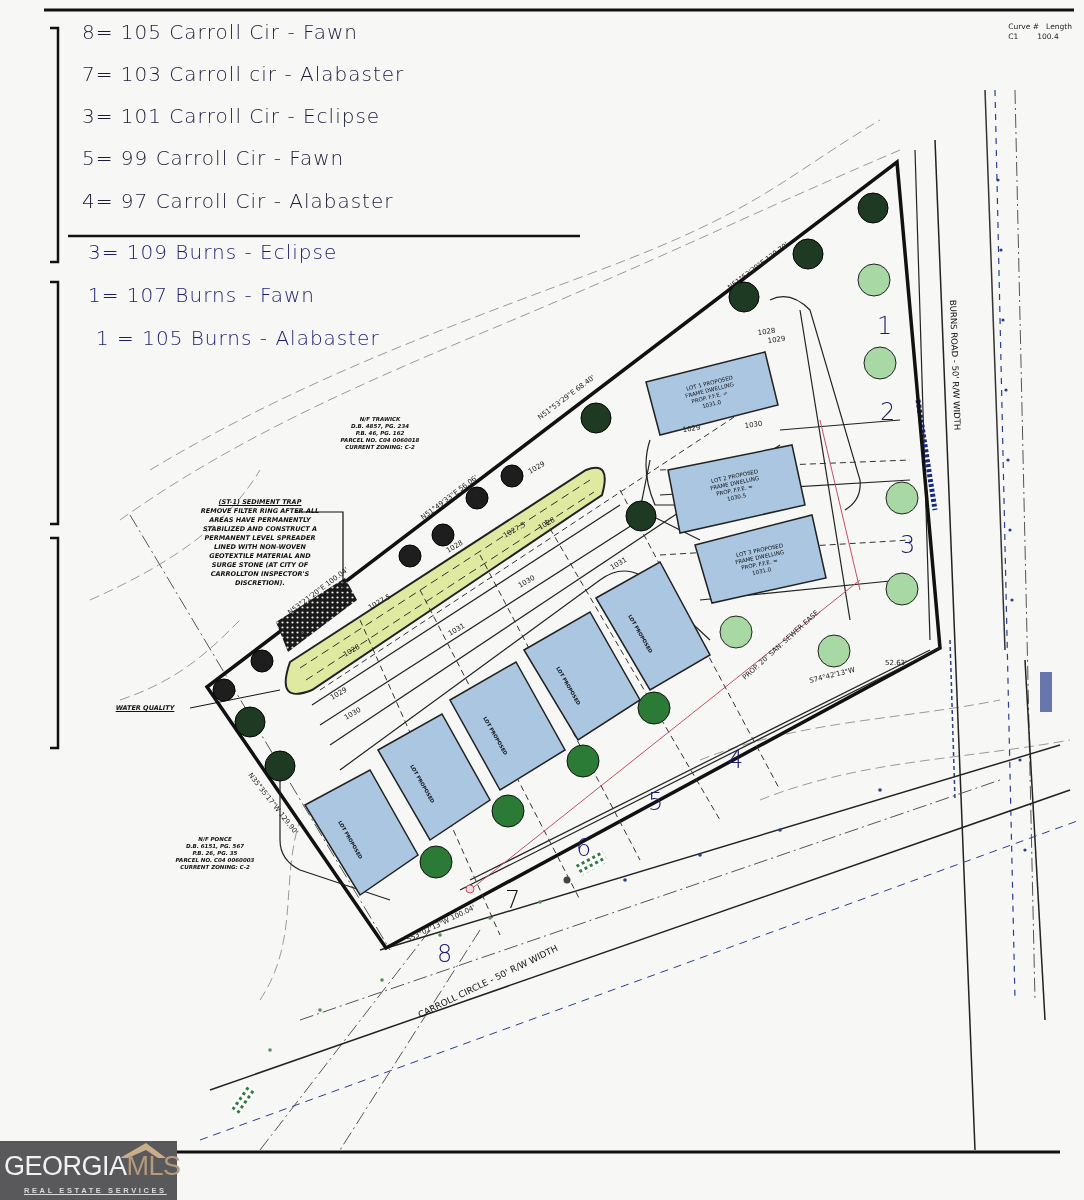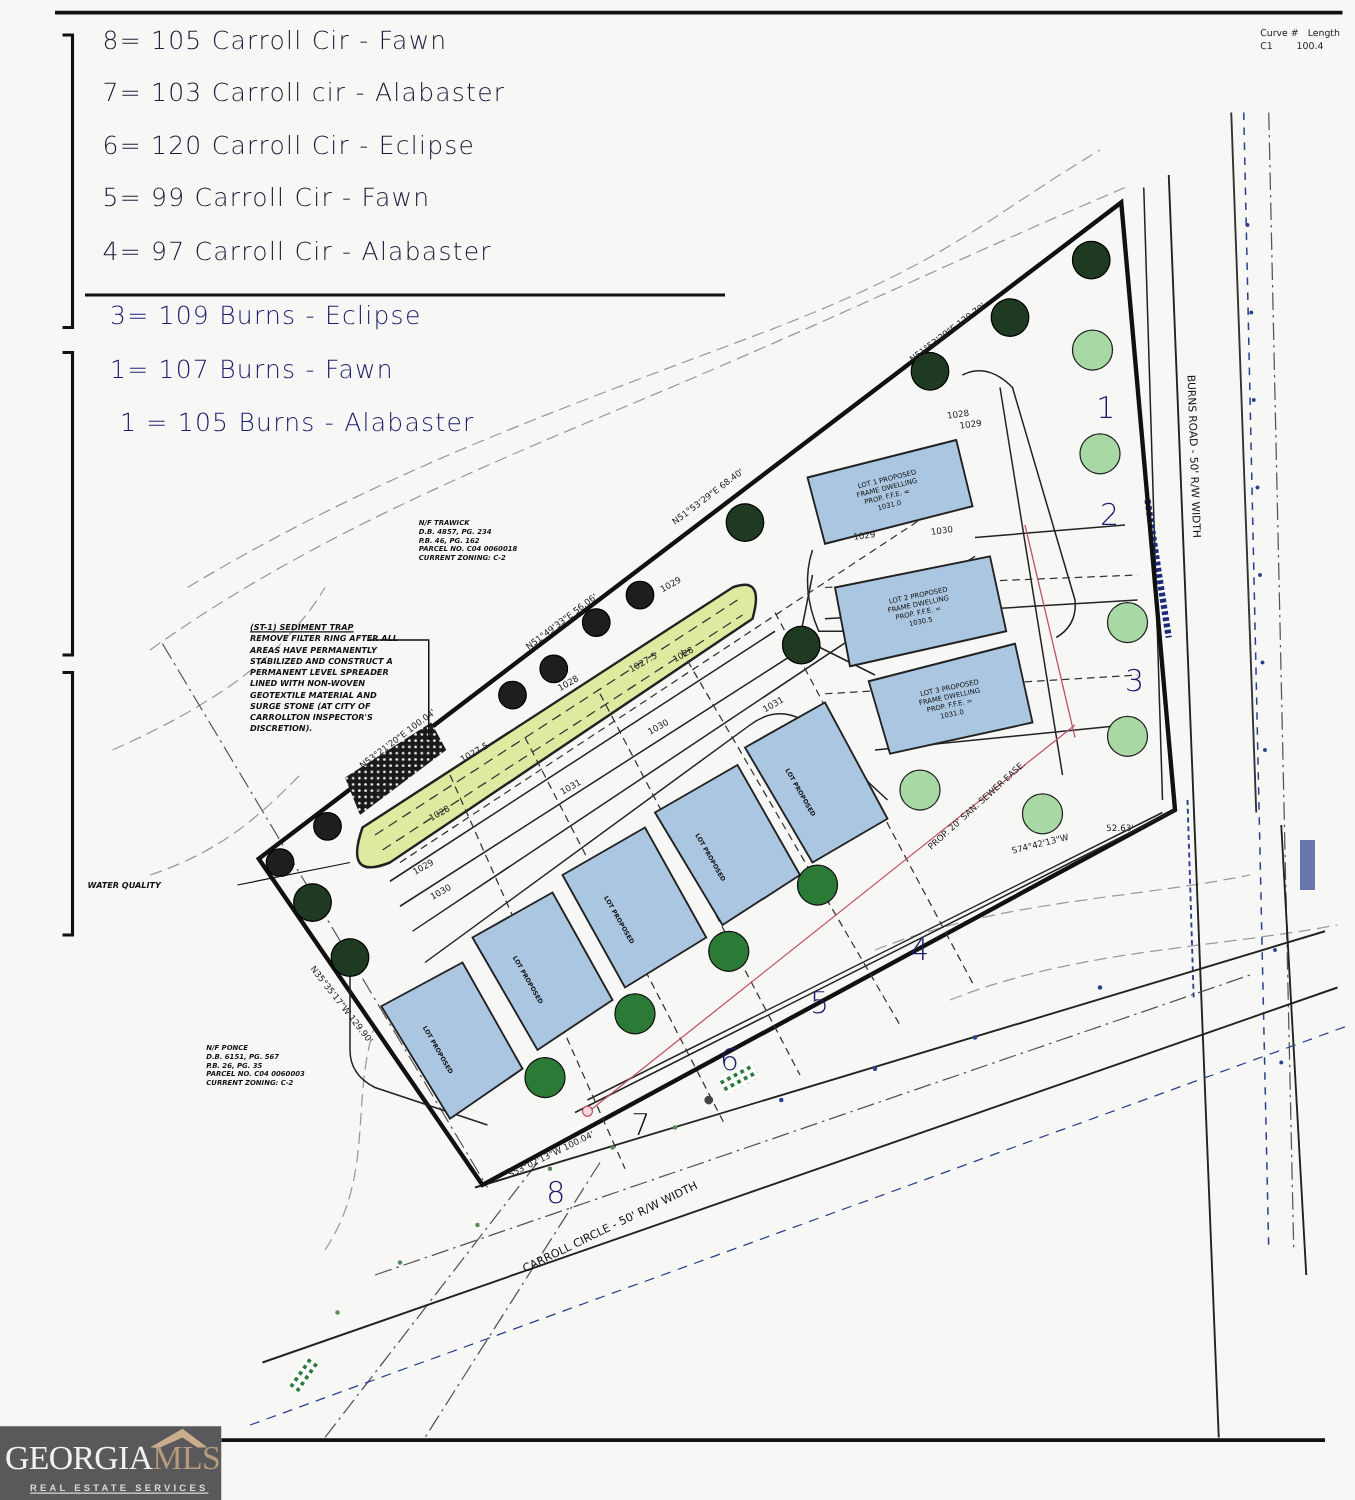--- a/index.html
+++ b/index.html
@@ -2,24 +2,24 @@
 <html><head>
 <meta charset="utf-8">
 <style>
   html,body{margin:0;padding:0;background:#f6f6f4;}
   body{width:1084px;height:1200px;position:relative;overflow:hidden;font-family:"DejaVu Sans",sans-serif;}
   .sheet{position:absolute;left:0;top:0;width:1084px;height:1200px;background:#f7f7f5;}
   .hand{position:absolute;font-family:"DejaVu Sans",sans-serif;font-weight:300;color:#1a1a40;letter-spacing:1px;white-space:nowrap;}
   .legend-row{position:absolute;left:58px;font-size:20px;color:#1b1b3a;}
   .legend-row.b{color:#1c1c6e;}
   svg text{font-family:"DejaVu Sans",sans-serif;}
-  .small-note{position:absolute;font-size:6.5px;font-weight:bold;font-style:italic;line-height:9px;color:#111;text-transform:uppercase;}
+  .small-note{position:absolute;font-size:6.5px;font-weight:bold;font-style:italic;text-align:center;line-height:9px;color:#111;text-transform:uppercase;}
   .curve-hdr{position:absolute;right:12px;top:22px;font-size:7.5px;color:#222;line-height:10px;}
   .logo{position:absolute;left:0;top:1141px;width:177px;height:59px;background:#59595b;}
-  .logo .t1{position:absolute;left:4px;top:10px;font-size:27px;letter-spacing:-0.5px;color:#f1f1f1;font-family:Liberation Serif, serif;}
+  .logo .t1{position:absolute;left:4px;top:10px;font-size:27px;letter-spacing:-0.5px;color:#f1f1f1;font-family:Liberation Sans, sans-serif;}
   .logo .t1 span{color:#b59a7c;}
   .logo .t2{position:absolute;left:24px;top:45px;font-size:7.5px;letter-spacing:2.6px;color:#d9d9d9;font-family:"Liberation Sans",sans-serif;font-weight:bold;text-decoration:underline;}
 </style>
 </head>
 <body>
 
 <div class="sheet">
 
   <svg width="1084" height="1200" style="position:absolute;left:0;top:0">
     <defs>
@@ -259,39 +259,39 @@
     </g>
 
     <path d="M295,512 L343,512 L343,592" fill="none" stroke="#111" stroke-width="1.2"></path>
 
     <line x1="190" y1="708" x2="280" y2="690" stroke="#111" stroke-width="1"></line>
   </svg>
 
   <div>
     <div class="legend-row hand" style="top:20px;left:82px">8= 105 Carroll Cir - Fawn</div>
     <div class="legend-row hand" style="top:62px;left:82px">7= 103 Carroll cir - Alabaster</div>
-    <div class="legend-row hand" style="top:104px;left:82px">6= 120 Carroll Cir - Eclipse</div>
+    <div class="legend-row hand" style="top:104px;left:82px">3= 101 Carroll Cir - Eclipse</div>
     <div class="legend-row hand" style="top:146px;left:82px">5= 99 Carroll Cir - Fawn</div>
     <div class="legend-row hand" style="top:189px;left:82px">4= 97 Carroll Cir - Alabaster</div>
     <div class="legend-row hand b" style="top:240px;left:88px">3= 109 Burns - Eclipse</div>
     <div class="legend-row hand b" style="top:283px;left:88px">1= 107 Burns - Fawn</div>
     <div class="legend-row hand b" style="top:326px;left:96px">1 = 105 Burns - Alabaster</div>
   </div>
 
   <div class="curve-hdr">
     <div style="white-space:pre">Curve #   Length</div>
     <div style="white-space:pre">C1        100.4</div>
   </div>
 
   <div class="small-note" style="left:200px;top:498px;width:120px">
     <div style="text-decoration:underline">(St-1) SEDIMENT TRAP</div>
     <div>REMOVE FILTER RING AFTER ALL AREAS HAVE PERMANENTLY STABILIZED AND CONSTRUCT A PERMANENT LEVEL SPREADER LINED WITH NON-WOVEN GEOTEXTILE MATERIAL AND SURGE STONE (AT CITY OF CARROLLTON INSPECTOR'S DISCRETION).</div>
   </div>
   <div class="small-note" style="left:70px;top:704px;width:150px">
-    <div style="">WATER QUALITY</div>
+    <div style="text-decoration:underline">WATER QUALITY</div>
   </div>
   <div class="small-note" style="left:335px;top:416px;width:90px;white-space:pre-line;font-size:5.5px;line-height:7px">N/F TRAWICK
 D.B. 4857, Pg. 234
 P.B. 46, Pg. 162
 PARCEL NO. C04 0060018
 CURRENT ZONING: C-2</div>
   <div class="small-note" style="left:165px;top:836px;width:100px;white-space:pre-line;font-size:5.5px;line-height:7px">N/F PONCE
 D.B. 6151, Pg. 567
 P.B. 26, Pg. 35
 PARCEL NO. C04 0060003

